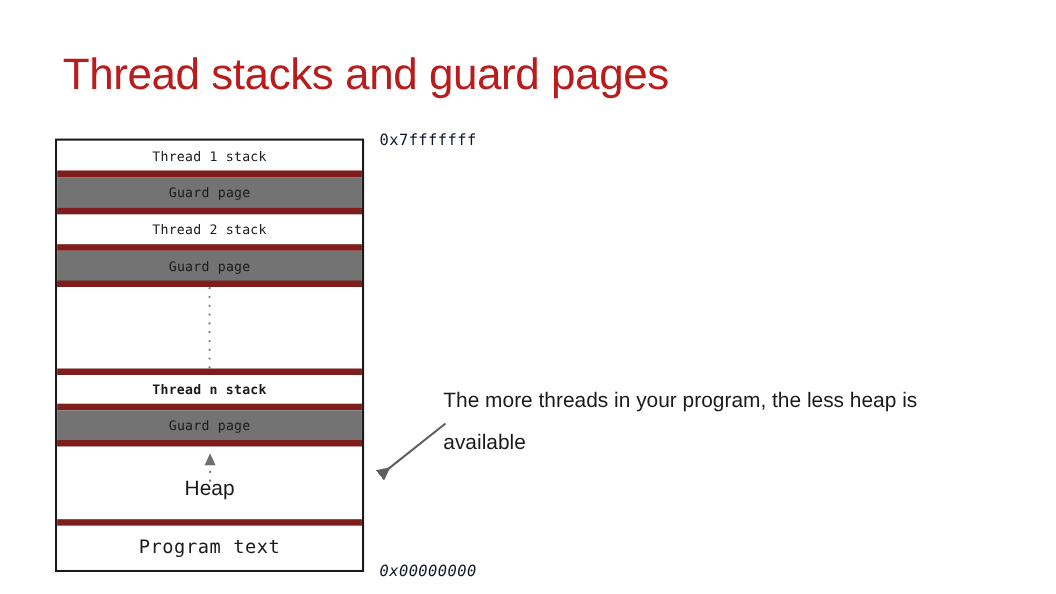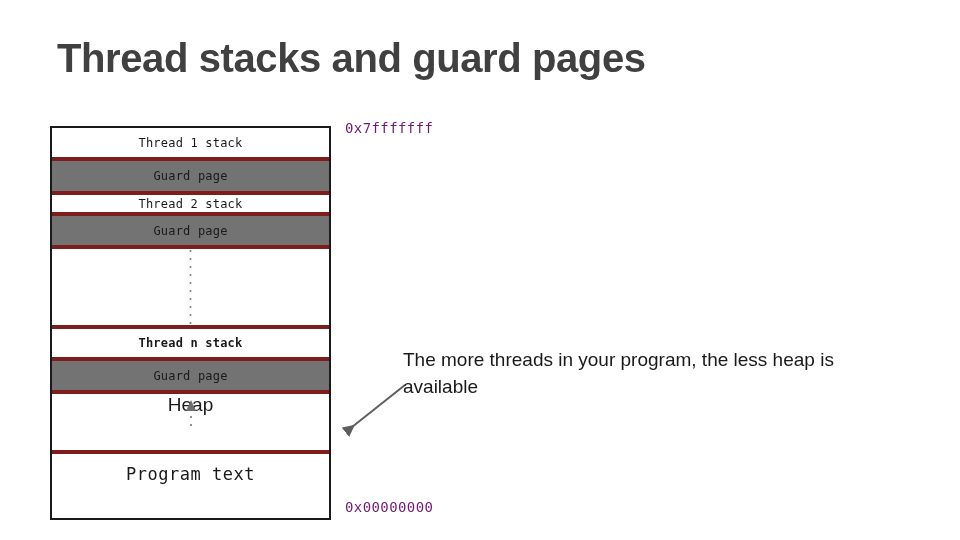--- a/index.html
+++ b/index.html
@@ -13,71 +13,71 @@
     position: relative;
     overflow: hidden;
     font-family: "Liberation Sans", sans-serif;
     color: #000000;
   }
 
   
   #slide-title {
     position: absolute;
     left: 57px;
-    top: 36px;
+    top: 46px;
     font-family: "Liberation Sans", sans-serif;
     font-size: 40px;
-    font-weight: bold;
+    font-weight: normal;
     letter-spacing: -0.4px;
     line-height: 1.1;
-    color: #404040;
+    color: #b91c1c;
     white-space: nowrap;
   }
 
   
   #memory-map {
     position: absolute;
     left: 50px;
     top: 126px;
     width: 281px;
     height: 394px;
     border: 2px solid #1a1a1a;
     box-sizing: border-box;
     background: #ffffff;
   }
   .mem-row {
     position: relative;
     box-sizing: border-box;
-    border-bottom: 4px solid #7f1d1d;
+    border-bottom: 6px solid #7f1d1d;
     display: flex;
     align-items: center;
     justify-content: center;
     background: #ffffff;
   }
   .mem-row:last-child {
     border-bottom: none;
   }
   .mem-row .row-label {
     font-family: "DejaVu Sans Mono", "Liberation Mono", monospace;
     font-size: 12px;
     color: #1a1a1a;
     letter-spacing: 0.2px;
     white-space: nowrap;
   }
   .mem-row.guard {
     background: #737373;
   }
   .mem-row.thread1  { height: 33px; }
   .mem-row.guard1   { height: 34px; }
-  .mem-row.thread2  { height: 21px; }
+  .mem-row.thread2  { height: 33px; }
   .mem-row.guard2   { height: 33px; }
   .mem-row.gap      { height: 80px; }
   .mem-row.threadn  { height: 32px; font-weight: bold; }
   .mem-row.guardn   { height: 33px; }
-  .mem-row.heap     { height: 60px; align-items: flex-start; }
+  .mem-row.heap     { height: 72px; align-items: flex-end; }
   .mem-row.text     { height: 40px; }
 
   
   .heap-label {
     font-family: "Liberation Sans", sans-serif !important;
     font-size: 19px !important;
     letter-spacing: 0 !important;
     margin-bottom: 16px;
   }
   .program-text-label {
@@ -136,36 +136,36 @@
     border-radius: 50%;
   }
   .heap-arrow .tail-dot.d1 { top: 16px; }
   .heap-arrow .tail-dot.d2 { top: 24px; }
 
   
   .address-label {
     position: absolute;
     font-family: "DejaVu Sans Mono", "Liberation Mono", monospace;
     font-size: 14px;
-    color: #701a75;
+    color: #0f172a;
     white-space: nowrap;
     letter-spacing: 0.4px;
   }
   #address-top    { left: 345px; top: 120px; }
-  #address-bottom { left: 345px; top: 499px; }
+  #address-bottom { left: 345px; top: 512px; font-style: italic; }
 
   
   #annotation {
     position: absolute;
     left: 403px;
     top: 346px;
     width: 450px;
     font-family: "Liberation Sans", sans-serif;
     font-size: 19px;
-    line-height: 27px;
+    line-height: 38px;
     color: #1a1a1a;
   }
 
   
   #callout-arrow {
     position: absolute;
     left: 333px;
     top: 378px;
     width: 80px;
     height: 66px;

